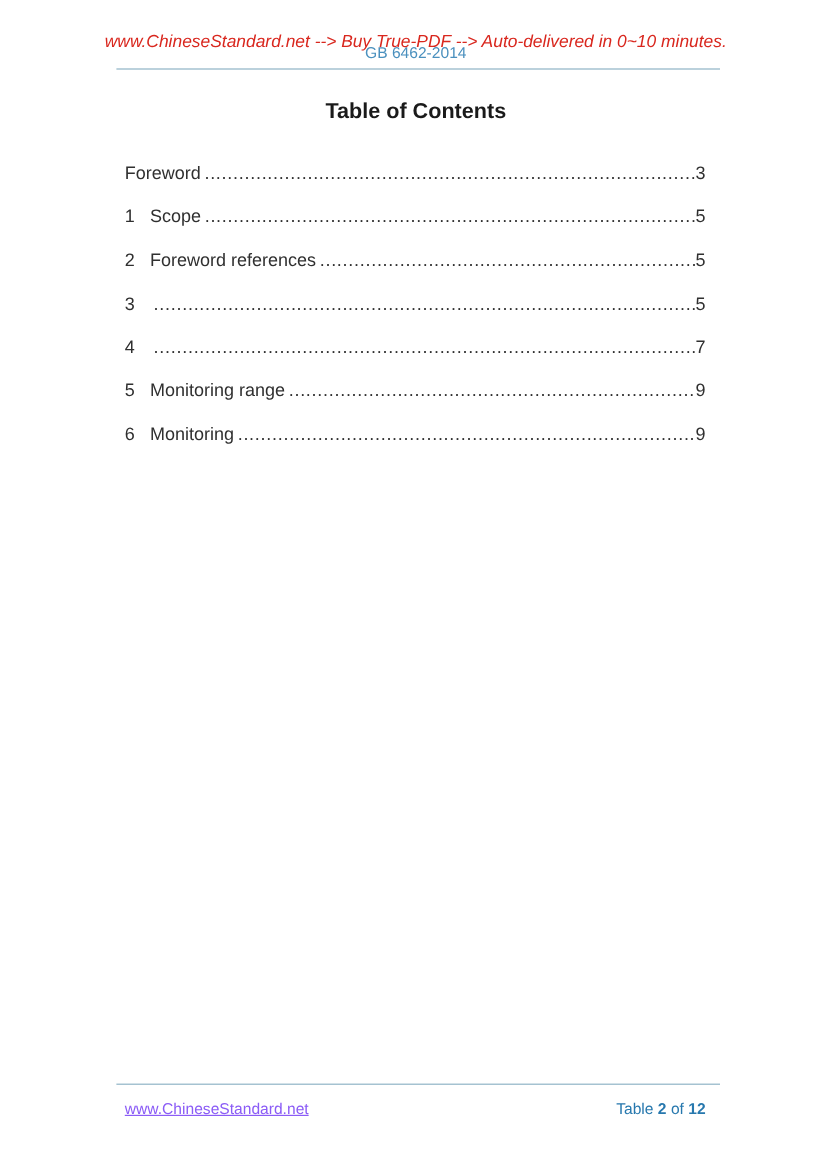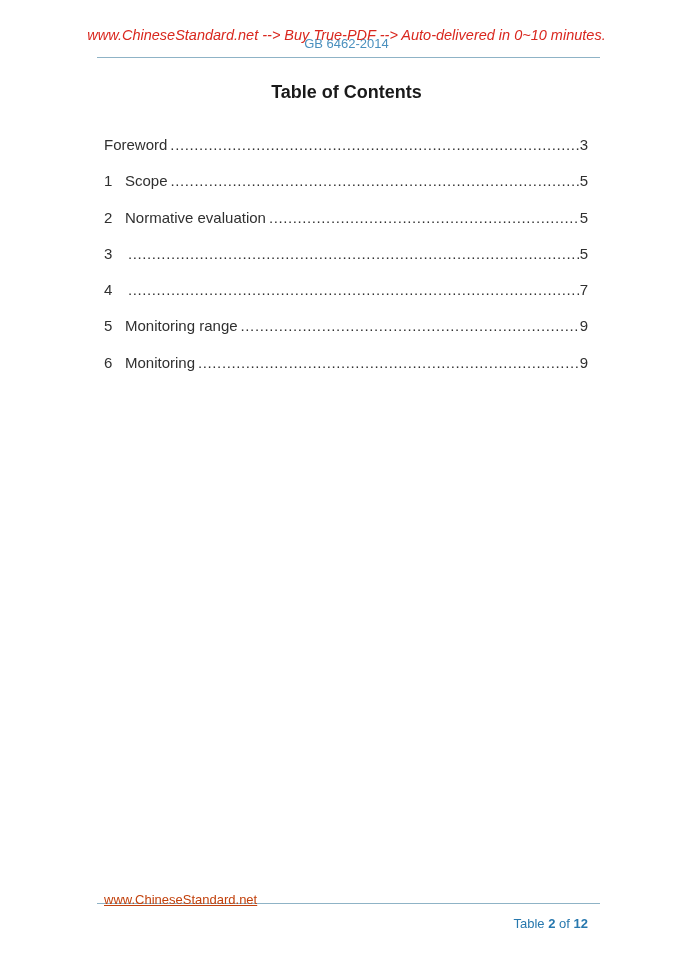--- a/index.html
+++ b/index.html
@@ -83,24 +83,24 @@
   .leader::after {
     content: "....................................................................................................................................................................................";
     letter-spacing: 0.6px;
     color: #303030;
   }
   .entry-page { flex: 0 0 auto; }
 
   
   .footer-link {
     position: absolute;
-    top: 892px;
+    top: 916px;
     left: 104px;
     font-size: 13px;
-    color: #c2410c;
+    color: #8b5cf6;
     text-decoration: underline;
     cursor: pointer;
   }
   .page-info {
     position: absolute;
     top: 916px;
     right: 105px;
     font-size: 13px;
     color: #2778ae;
     text-align: right;
@@ -126,21 +126,21 @@
       <span class="entry-page">3</span>
     </div>
     <div class="toc-row">
       <span class="entry-num">1</span>
       <span class="entry-label">Scope</span>
       <span class="leader"></span>
       <span class="entry-page">5</span>
     </div>
     <div class="toc-row">
       <span class="entry-num">2</span>
-      <span class="entry-label">Normative evaluation</span>
+      <span class="entry-label">Foreword references</span>
       <span class="leader"></span>
       <span class="entry-page">5</span>
     </div>
     <div class="toc-row">
       <span class="entry-num">3</span>
       <span class="leader"></span>
       <span class="entry-page">5</span>
     </div>
     <div class="toc-row">
       <span class="entry-num">4</span>

